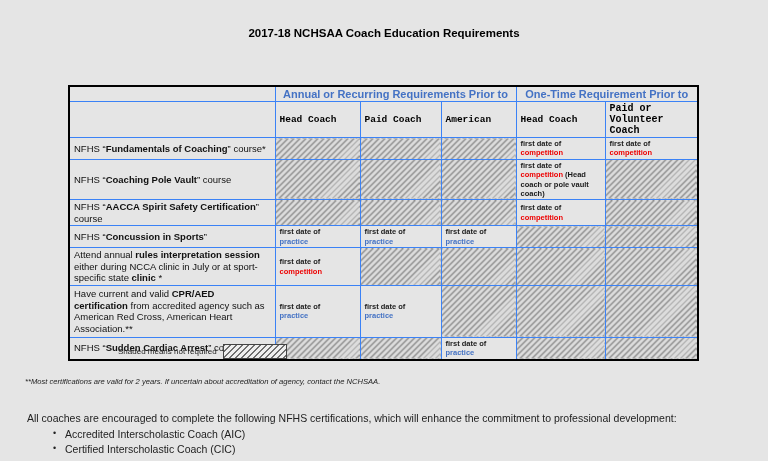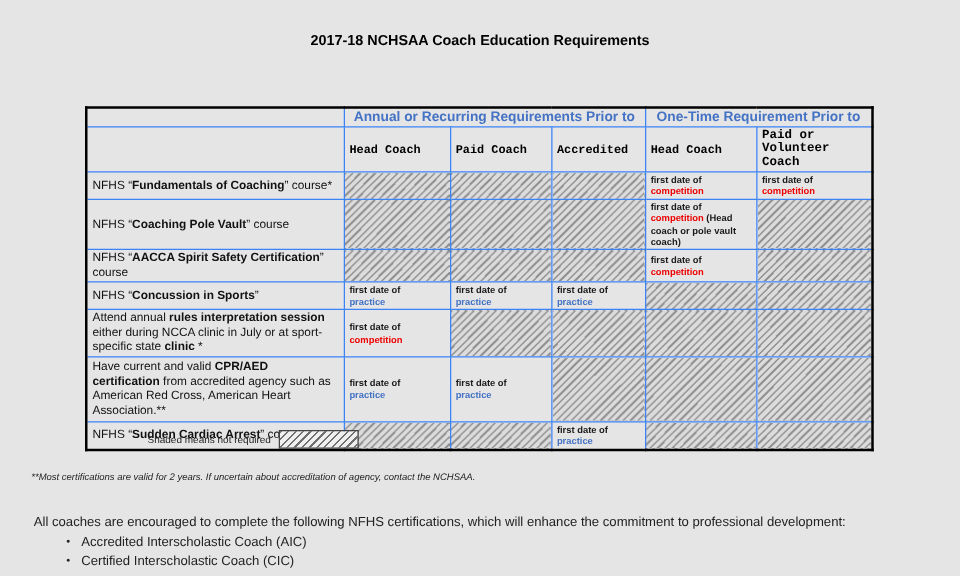--- a/index.html
+++ b/index.html
@@ -70,21 +70,21 @@
     <tbody id="req-body">
         <tr style="height: 14px;">
           <td></td>
           <td class="group-hd" colspan="3">Annual or Recurring Requirements Prior to</td>
           <td class="group-hd divider" colspan="2">One-Time Requirement Prior to</td>
         </tr>
         <tr style="height: 20px; font-family: Liberation Mono, monospace;">
           <td class="col-hd"></td>
           <td class="col-hd">Head Coach</td>
           <td class="col-hd">Paid Coach</td>
-          <td class="col-hd">Accredited</td>
+          <td class="col-hd">American</td>
           <td class="col-hd divider">Head Coach</td>
           <td class="col-hd small">Paid or Volunteer Coach</td>
         </tr>
         <tr style="height: 19px;">
           <td class="req-cell"><span>NFHS “</span><span class="b">Fundamentals of Coaching</span><span>” course*</span></td>
           <td class="shaded"></td>
           <td class="shaded"></td>
           <td class="shaded"></td>
           <td class="val-cell divider"><span>first date of</span><br><span class="kw-red">competition</span></td>
           <td class="val-cell"><span>first date of</span><br><span class="kw-red">competition</span></td>

